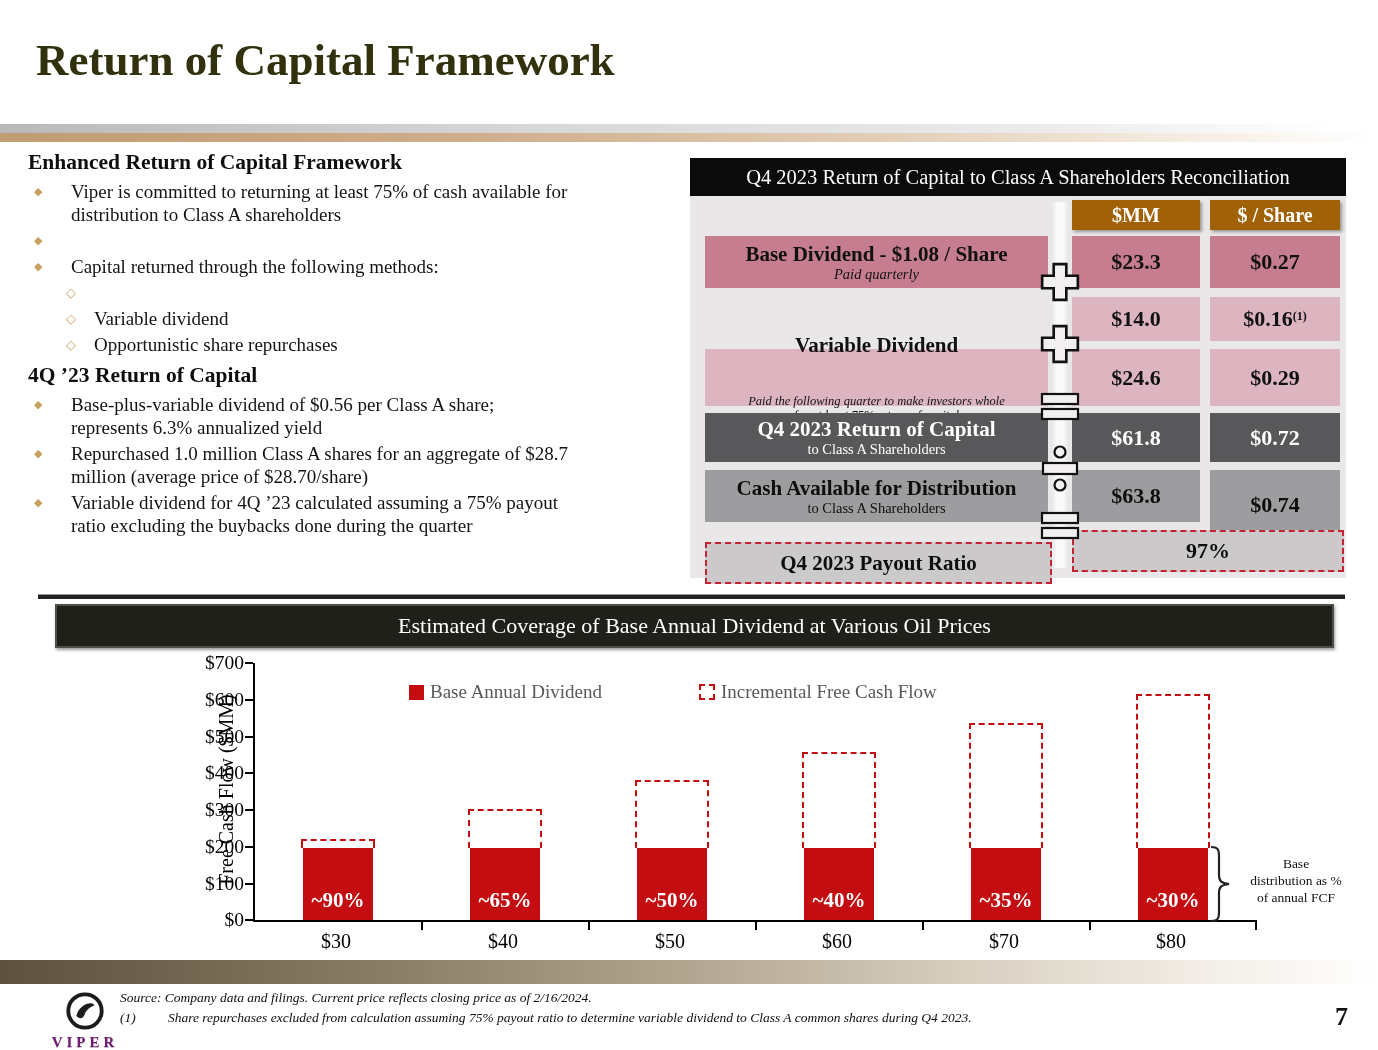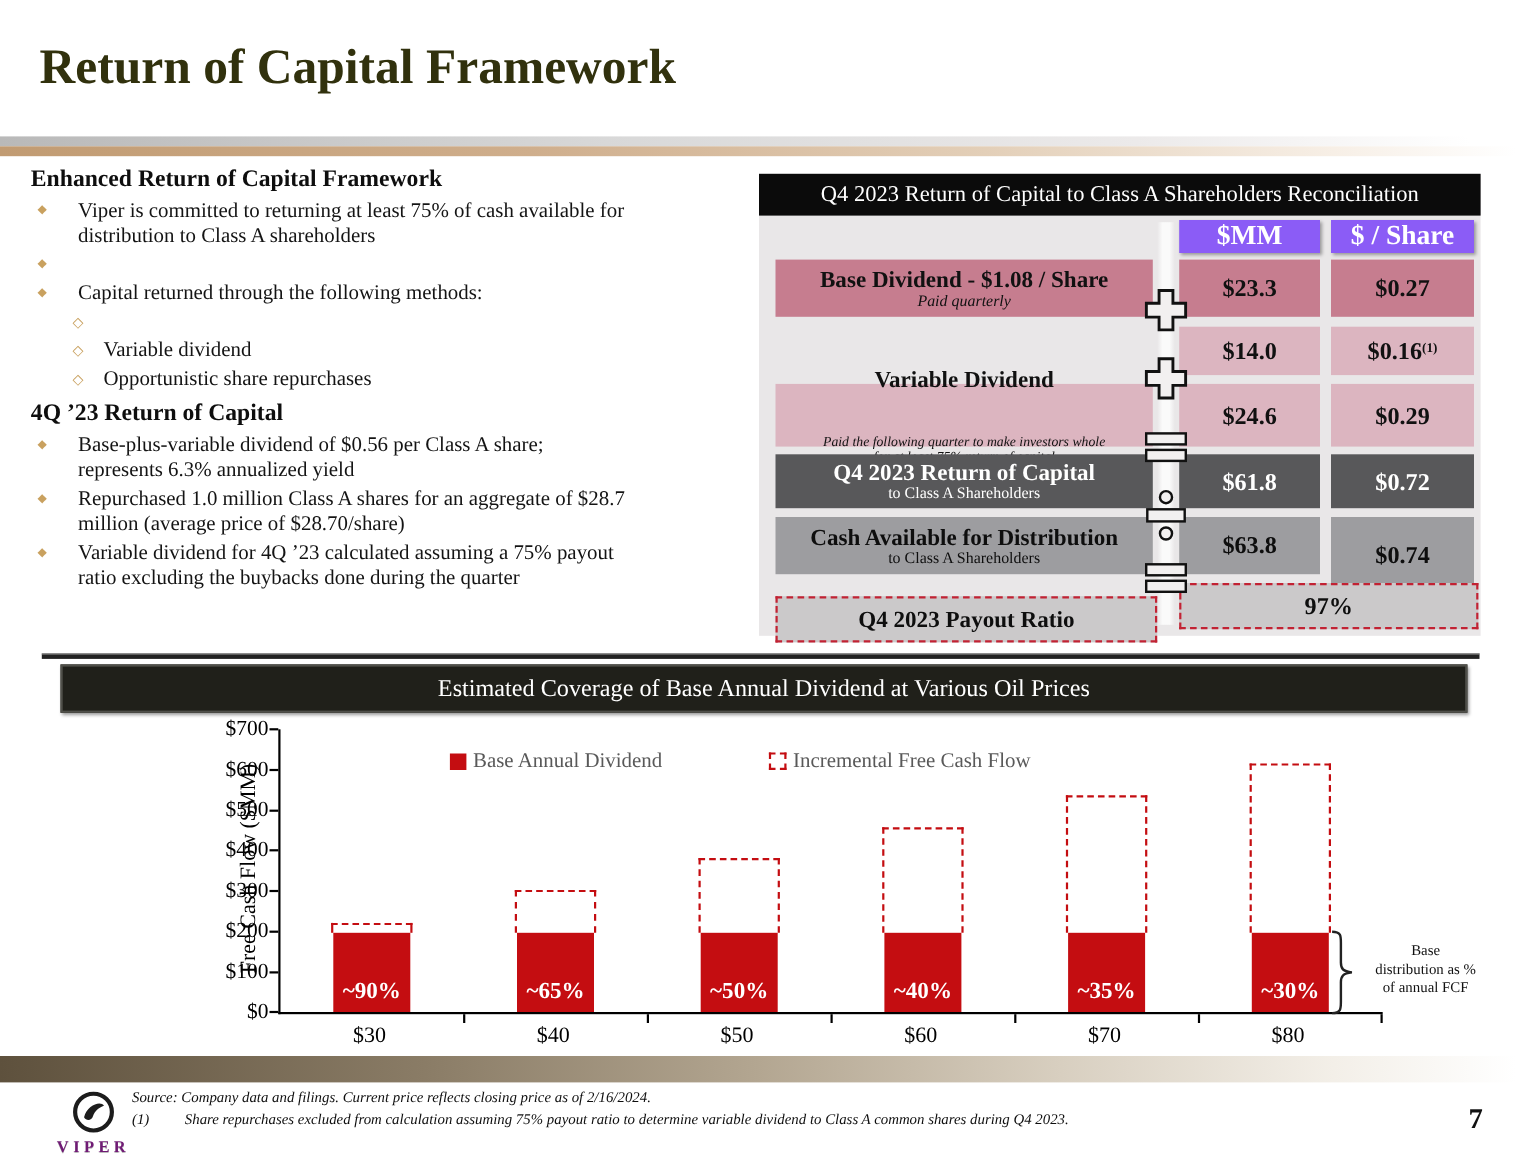--- a/index.html
+++ b/index.html
@@ -21,21 +21,21 @@
   .sec2{margin-top:7px;}
   .b{display:flex;margin:0 0 3px 0;font-size:19px;line-height:23px;color:#141414;}
   .b .mk{width:37px;flex:0 0 37px;color:#c9a15f;font-size:11px;line-height:23px;text-align:left;padding-left:6px;}
   .b.l2{padding-left:38px;}
   .b.l2 .mk{width:28px;flex:0 0 28px;font-size:13px;padding-left:0;}
 
   
   #recon{left:690px;top:158px;width:656px;height:420px;background:#e9e7e8;}
   #recon-title{left:0;top:0;width:656px;height:38px;background:#0b0b0b;color:#fff;
      font-size:20.5px;line-height:38px;text-align:center;}
-  .colhead{top:42px;height:30px;background:#8b5cf6;color:#fff;font-weight:bold;font-size:25px;
+  .colhead{top:42px;height:30px;background:#a16207;color:#fff;font-weight:bold;font-size:20px;
      display:flex;align-items:center;justify-content:center;box-shadow:2px 2px 3px rgba(0,0,0,.35);}
   .cell{display:flex;flex-direction:column;justify-content:center;align-items:center;text-align:center;}
   .lbl{left:15px;width:343px;}
   .vmm{left:382px;width:128px;}
   .vps{left:520px;width:130px;}
   .cell .main{font-weight:bold;font-size:21px;line-height:23px;}
   .cell .sub{font-size:14.5px;line-height:16px;}
   .cell .sub.it{font-style:italic;}
   .cell .sub.sm{font-size:12.5px;line-height:14px;font-style:italic;margin-top:37px;}
   .val{font-weight:bold;font-size:22px;}

